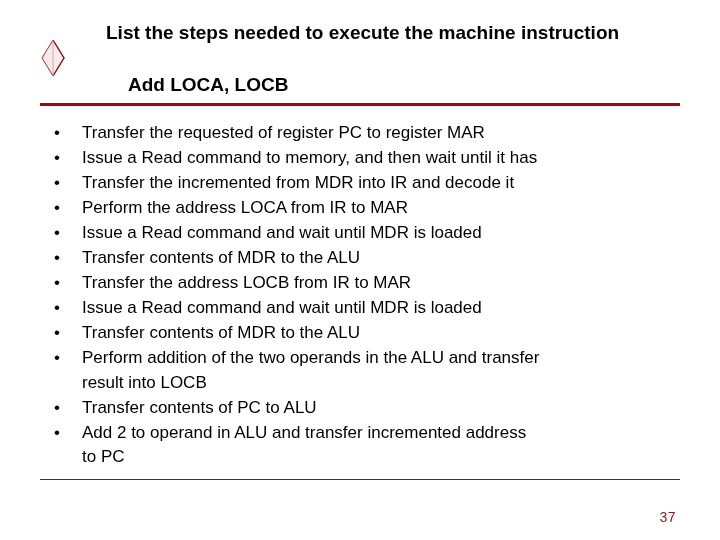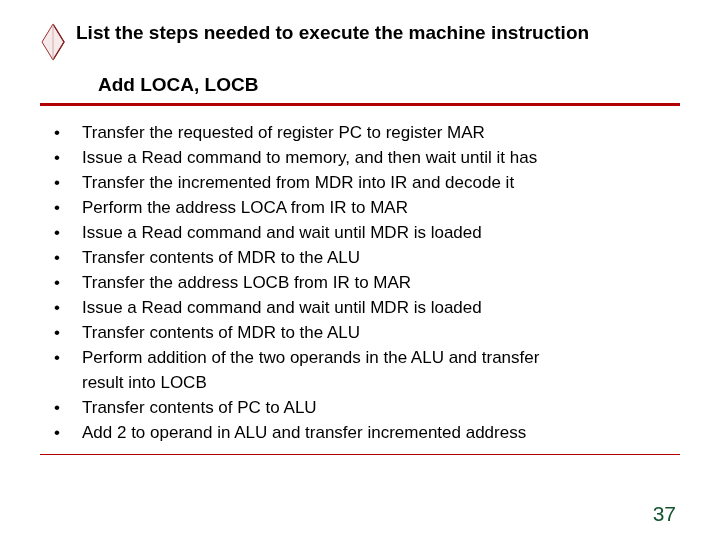--- a/index.html
+++ b/index.html
@@ -15,22 +15,23 @@
   }
   .slide {
     width: 720px;
     height: 540px;
     position: relative;
     box-sizing: border-box;
     padding: 20px 40px 30px 40px;
   }
   .title-row {
     display: flex;
-    align-items: flex-start;
+    align-items: center;
     margin-bottom: 6px;
+    gap: 30px;
   }
   .diamond-icon {
     flex: 0 0 auto;
     margin-right: 8px;
     margin-top: 2px;
   }
   .title-text {
     font-size: 19px;
     font-weight: bold;
     line-height: 1.35;
@@ -69,23 +70,23 @@
     flex: 1 1 auto;
   }
   .continuation {
     padding-left: 32px;
     margin-bottom: 2px;
   }
   .page-num {
     position: absolute;
     right: 44px;
     bottom: 14px;
-    font-size: 21px;
-    color: #14532d;
-    font-family: Liberation Sans, sans-serif;
+    font-size: 14px;
+    color: #7f1d1d;
+    font-family: Liberation Mono, monospace;
   }
 </style>
 </head>
 <body>
 
 <div class="slide">
 
   <div class="title-row">
     <span class="diamond-icon">
       <svg width="26" height="40" viewBox="0 0 26 40">
@@ -145,19 +146,20 @@
       </div>
       <div class="continuation">result  into LOCB</div>
       <div class="bullet-row">
         <div class="bullet-mark">•</div>
         <div class="bullet-text">Transfer contents of PC to ALU</div>
       </div>
       <div class="bullet-row">
         <div class="bullet-mark">•</div>
         <div class="bullet-text">Add 2 to operand in ALU and transfer incremented address</div>
       </div>
+      <div class="continuation">to PC</div>
     </div>
 
   <hr class="bottom-rule">
 
   <div class="page-num">37</div>
 
 </div>
 
 </body></html>

